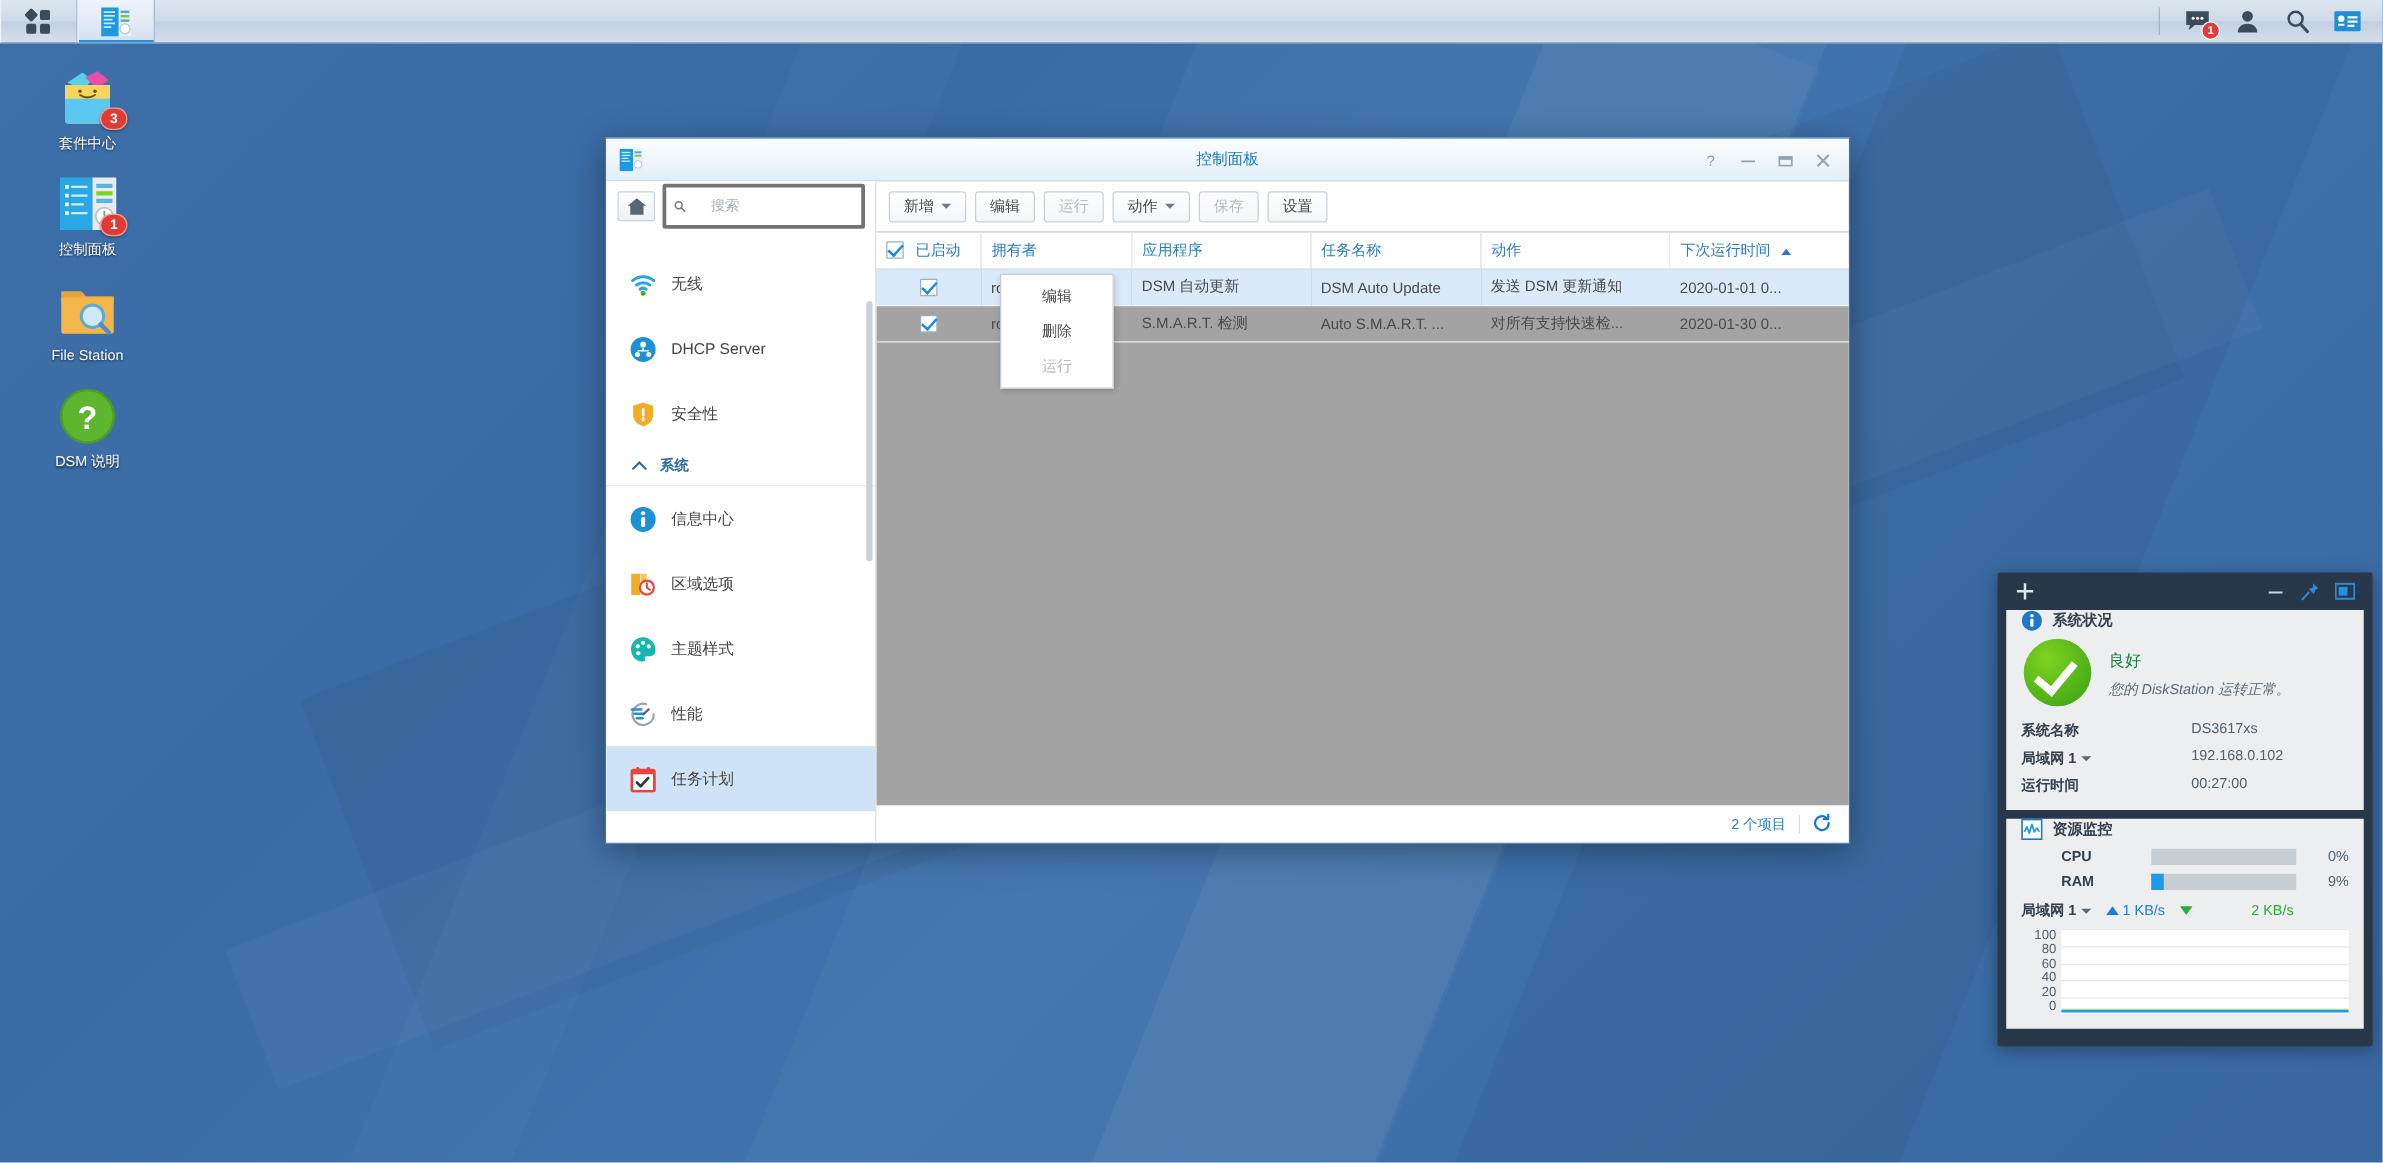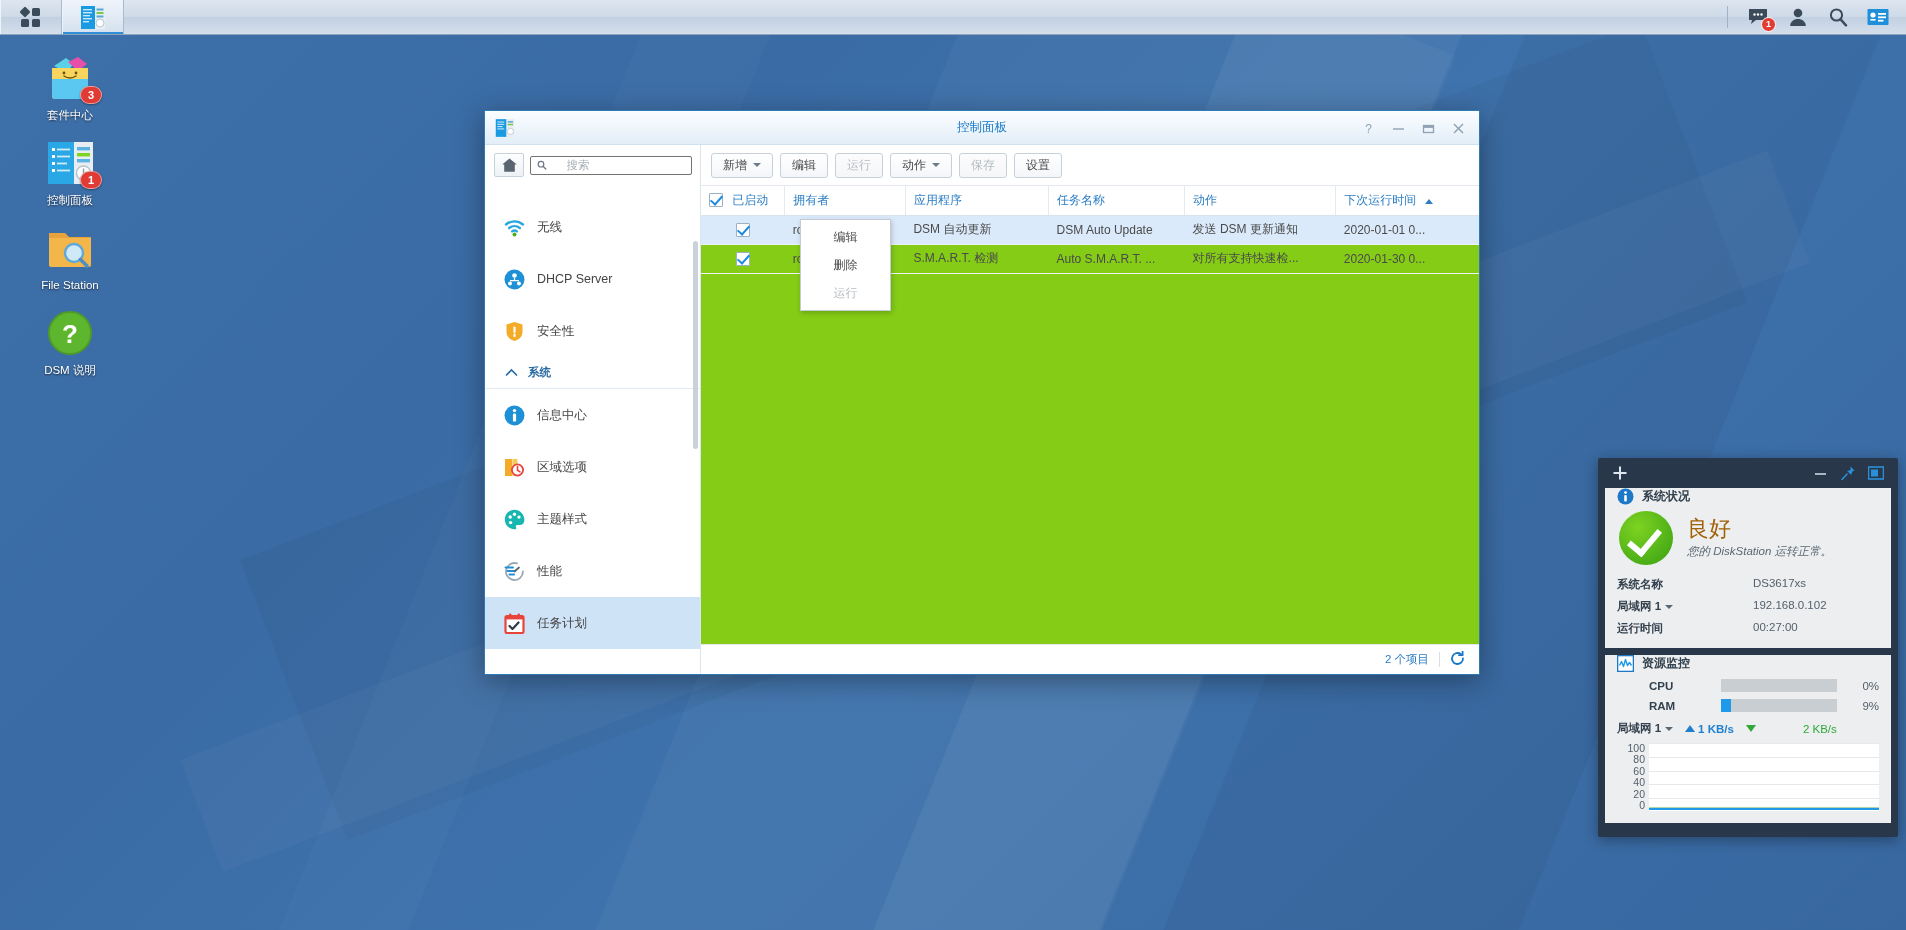--- a/index.html
+++ b/index.html
@@ -89,21 +89,21 @@
     width: 216px; background: #fff; border-right: 1px solid #dde5ec;
     display: flex; flex-direction: column; position: relative;
   }
   .sb-top { height: 40px; display: flex; align-items: center; gap: 6px; padding: 0 8px 0 9px; }
   .home-btn {
     width: 30px; height: 24px; border: 1px solid #c8d2db; border-radius: 2px;
     background: linear-gradient(to bottom,#fdfefe,#eef2f5);
     display: flex; align-items: center; justify-content: center; cursor: pointer;
   }
   .sb-search {
-    flex: 1; height: 19px; border: 1px solid #737373; border-radius: 2px; background: #fff;
+    flex: 1; height: 36px; border: 3px solid #737373; border-radius: 2px; background: #fff;
     display: flex; align-items: center; padding: 0 6px; gap: 20px;
   }
   .sb-search input {
     border: 0; outline: 0; font-size: 11.5px; color: #333; width: 100%;
     font-family: "Liberation Sans", sans-serif; background: transparent;
   }
   .sb-search input::placeholder { color: #a8b0b8; }
   .sb-list { flex: 1; overflow: hidden; position: relative; padding-top: 2px; }
   .sb-clip-top { height: 14px; overflow: hidden; position: relative; }
   .sb-item {
@@ -116,21 +116,21 @@
     font-size: 11.5px; color: #2b6ca3; font-weight: bold;
     border-bottom: 1px solid #e4ebf1;
   }
   .sb-icon { width: 22px; height: 22px; flex: none; display: flex; align-items: center; justify-content: center; }
   .sb-scroll {
     position: absolute; right: 2px; top: 96px; width: 5px; height: 208px;
     background: #c9d2da; border-radius: 3px;
   }
 
   
-  .content { flex: 1; display: flex; flex-direction: column; background: #84cc16; min-width: 0; }
+  .content { flex: 1; display: flex; flex-direction: column; background: #a3a3a3; min-width: 0; }
   .toolbar {
     height: 40px; display: flex; align-items: center; gap: 7px; padding: 0 10px;
     background: #fff;
   }
   .tbtn {
     height: 25px; padding: 0 11px; border: 1px solid #c6d0d9; border-radius: 3px;
     background: linear-gradient(to bottom, #ffffff 0%, #f3f6f9 100%);
     font-size: 12px; color: #4a4a4a; display: flex; align-items: center; gap: 6px;
     cursor: pointer; white-space: nowrap;
   }
@@ -194,39 +194,39 @@
   .status-row { display: flex; align-items: center; gap: 14px; margin: 4px 0 12px 2px; }
   .ok-circle {
     width: 54px; height: 54px; border-radius: 50%;
     background: radial-gradient(circle at 35% 30%, #7ed321 0%, #4caf17 70%, #3f9b12 100%);
     position: relative; flex: none;
   }
   .ok-circle::after {
     content: ""; position: absolute; left: 16px; top: 12px; width: 13px; height: 26px;
     border: solid #fff; border-width: 0 6px 6px 0; transform: rotate(40deg);
   }
-  .ok-text .big { font-size: 22px; color: #a16207; line-height: 24px; }
+  .ok-text .big { font-size: 13px; color: #15803d; line-height: 24px; }
   .ok-text .sub { font-size: 11.5px; color: #5c6873; margin-top: 3px; font-style: italic; }
   .kv { display: flex; font-size: 11.5px; margin-top: 7px; }
   .kv .k { width: 136px; color: #33404d; font-weight: bold; }
   .kv .v { color: #55606b; }
   .dd-caret { display: inline-block; margin-left: 4px; width: 0; height: 0;
     border-left: 4px solid transparent; border-right: 4px solid transparent; border-top: 4px solid #5a6774; vertical-align: middle; }
 
   .res-row { display: flex; align-items: center; font-size: 11.5px; margin-top: 7px; margin-left: 32px; }
   .res-row .k { width: 72px; color: #33404d; font-weight: bold; }
   .bar { flex: 1; height: 13px; background: #c9ced3; position: relative; }
   .bar .fill { position: absolute; left: 0; top: 0; bottom: 0; background: #1e9ae8; }
   .res-row .pct { width: 42px; text-align: right; color: #55606b; }
   .net-row { display: flex; align-items: center; gap: 12px; font-size: 11.5px; margin-top: 9px; }
   .net-row .k { color: #33404d; font-weight: bold; }
   .netval { display: flex; align-items: center; gap: 3px; }
   .arrow-up { width: 0; height: 0; border-left: 5px solid transparent; border-right: 5px solid transparent; border-bottom: 7px solid #1e7fd0; }
   .arrow-dn { width: 0; height: 0; border-left: 5px solid transparent; border-right: 5px solid transparent; border-top: 7px solid #2faa39; }
-  .net-up { color: #1e7fd0; font-weight: bold; } .net-dn { color: #2faa39; margin-left: 44px; }
+  .net-up { color: #1e7fd0; } .net-dn { color: #2faa39; margin-left: 44px; }
   .chart { display: flex; margin-top: 7px; align-items: flex-end; }
   .chart .yaxis { width: 32px; text-align: right; font-size: 10.5px; color: #55606b; line-height: 11.4px; padding-right: 4px; }
   .chart .plot {
     flex: 1; height: 68px; background: #fff; position: relative; overflow: hidden;
   }
   .chart .plot .gl { position: absolute; left: 0; right: 0; height: 1px; background: #e6e9ec; }
   .chart .plot .lineblue { position: absolute; left: 0; right: 0; bottom: 1px; height: 2px; background: #1e9ae8; }
   .chart .plot .linegreen { position: absolute; left: 0; right: 0; bottom: 3px; height: 1px; background: #64b95a; opacity: .55; }
 </style>
 </head>

